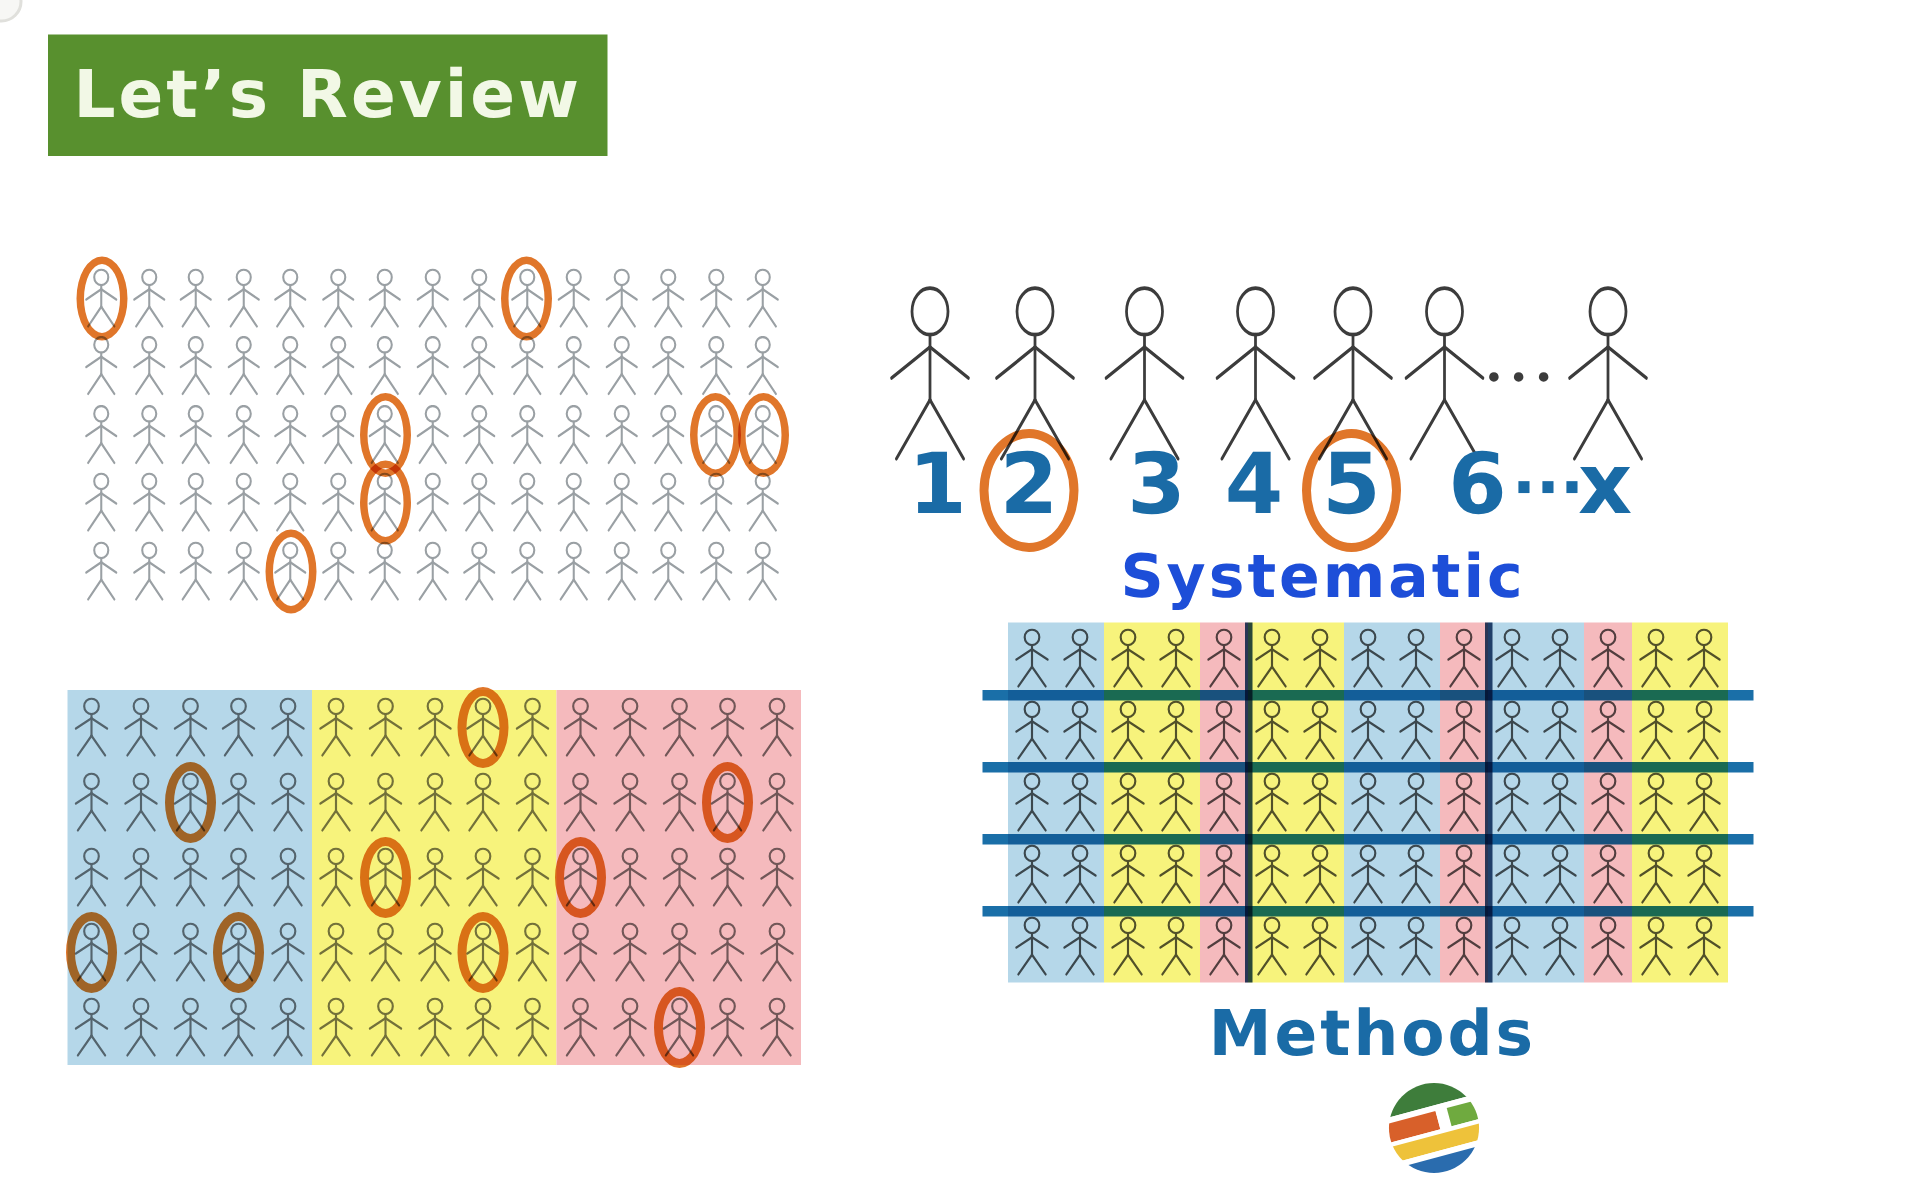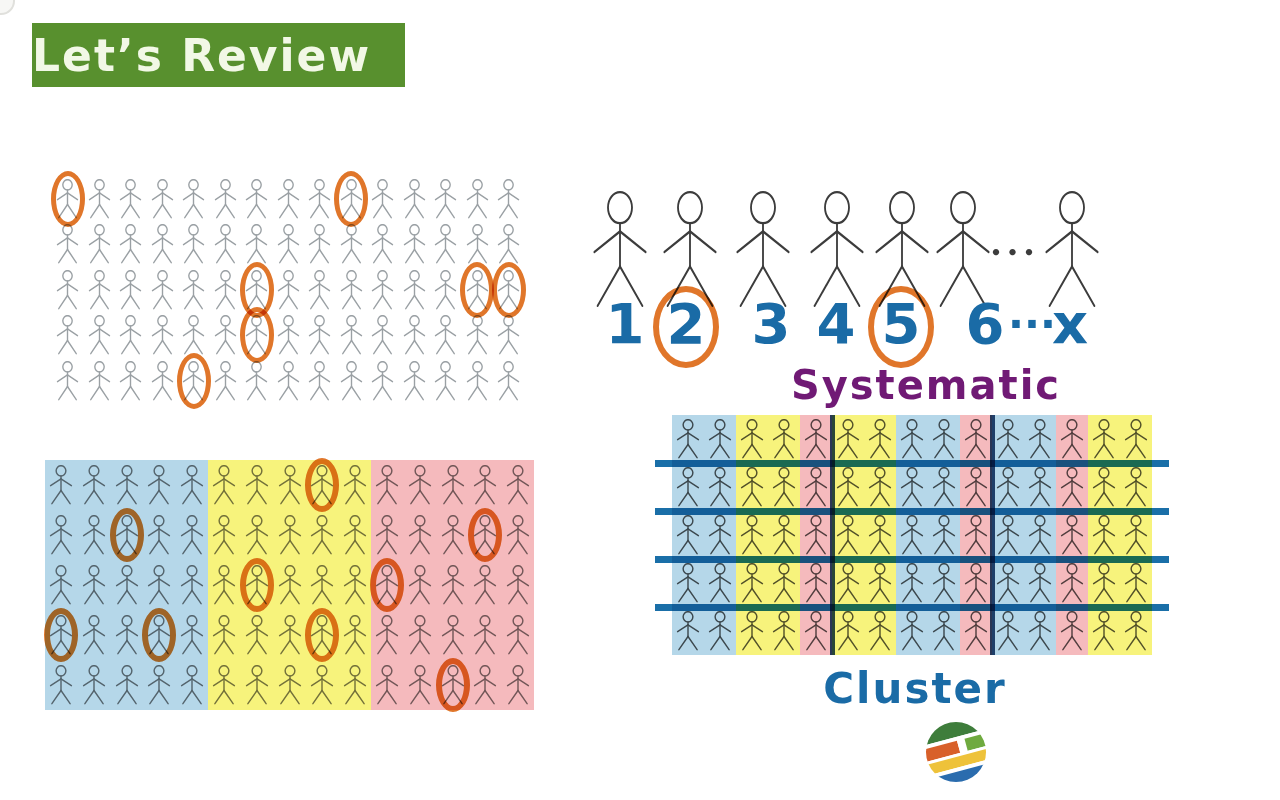--- a/index.html
+++ b/index.html
@@ -11,22 +11,22 @@
   }
   .abs { position: absolute; }
   .layer { position:absolute; left:0; top:0; width:100%; height:100%; pointer-events:none; }
 
   .corner-arc {
     position:absolute; left:-13px; top:-13px; width:28px; height:28px;
     border-radius:50%; background:#f7f7f5; border:2px solid #e0e0dc;
   }
 
   .banner {
-    left:32px; top:23px; width:373px; height:64px;
-    display:flex; align-items:center; justify-content:flex-start;
+    left:32px; top:23px; width:373px; height:81px;
+    display:flex; align-items:center; justify-content:center;
     font-size:44px; font-weight:bold; letter-spacing:2px;
   }
 
   .title {
     top:102px; left:620px; transform:translateX(-50%);
     font-size:54px; font-weight:bold; white-space:nowrap; letter-spacing:1px;
   }
 
   .label {
     position:absolute; transform:translateX(-50%);
@@ -1074,21 +1074,21 @@
       <div class="num" style="color: rgb(26, 107, 166); left: 686px; top: 296px;">2</div>
       <div class="num" style="color: rgb(26, 107, 166); left: 771px; top: 296px;">3</div>
       <div class="num" style="color: rgb(26, 107, 166); left: 836px; top: 296px;">4</div>
       <div class="num" style="color: rgb(26, 107, 166); left: 901px; top: 296px;">5</div>
       <div class="num" style="color: rgb(26, 107, 166); left: 985px; top: 296px;">6</div>
       <div class="num" style="color: rgb(26, 107, 166); left: 1032px; top: 304px; font-size: 42px;">···</div>
       <div class="num" style="color: rgb(26, 107, 166); left: 1070px; top: 296px;">x</div>
       <div class="oval" style="left: 653px; top: 286px; width: 66px; height: 82px; border: 6px solid rgb(224, 118, 42);"></div>
       <div class="oval" style="left: 868px; top: 286px; width: 66px; height: 82px; border: 6px solid rgb(224, 118, 42);"></div>
     </div>
-  <div class="label" id="sy-label" style="color: #701a75; margin-left: 44px;">Systematic</div>
+  <div class="label" id="sy-label" style="color: #1d4ed8;">Systematic</div>
 
   <div class="layer" id="st">
       <div class="panel" style="left: 45px; top: 460px; width: 163px; height: 250px; background: rgb(181, 215, 233);">
         <div class="figwrap" style="left: 3.3px; top: 5px; width: 26px; height: 40px;">
           <svg width="100%" height="100%" viewBox="0 0 40 58" preserveAspectRatio="none" style="display:block">
             <g fill="none" stroke="#54646d" stroke-width="2.2" stroke-linecap="round">
               <circle cx="20" cy="8.5" r="7.5"></circle>
               <line x1="20" y1="16" x2="20" y2="37"></line>
               <line x1="20" y1="20" x2="4" y2="30"></line>
               <line x1="20" y1="20" x2="36" y2="30"></line>
@@ -2932,21 +2932,21 @@
           </svg>
         </div>
       </div>
       <div class="hline" style="left: 655px; top: 460px; width: 514px; height: 7px; background: rgb(26, 111, 168);"></div>
       <div class="hline" style="left: 655px; top: 508px; width: 514px; height: 7px; background: rgb(26, 111, 168);"></div>
       <div class="hline" style="left: 655px; top: 556px; width: 514px; height: 7px; background: rgb(26, 111, 168);"></div>
       <div class="hline" style="left: 655px; top: 604px; width: 514px; height: 7px; background: rgb(26, 111, 168);"></div>
       <div class="vline" style="left: 829.5px; top: 415px; width: 5px; height: 240px; background: rgb(43, 74, 115);"></div>
       <div class="vline" style="left: 989.5px; top: 415px; width: 5px; height: 240px; background: rgb(43, 74, 115);"></div>
     </div>
-  <div class="label" id="cl-label" style="color: rgb(26, 107, 166);">Cluster</div>
+  <div class="label" id="cl-label" style="color: rgb(26, 107, 166);">Methods</div>
 
   <div class="logo">
     <svg width="62" height="62" viewBox="0 0 64 64">
       <defs>
           <clipPath id="globeclip">
             <circle cx="32" cy="32" r="31"></circle>
           </clipPath>
         </defs>
       <g clip-path="url(#globeclip)">
         <g transform="rotate(-15 32 32)">

